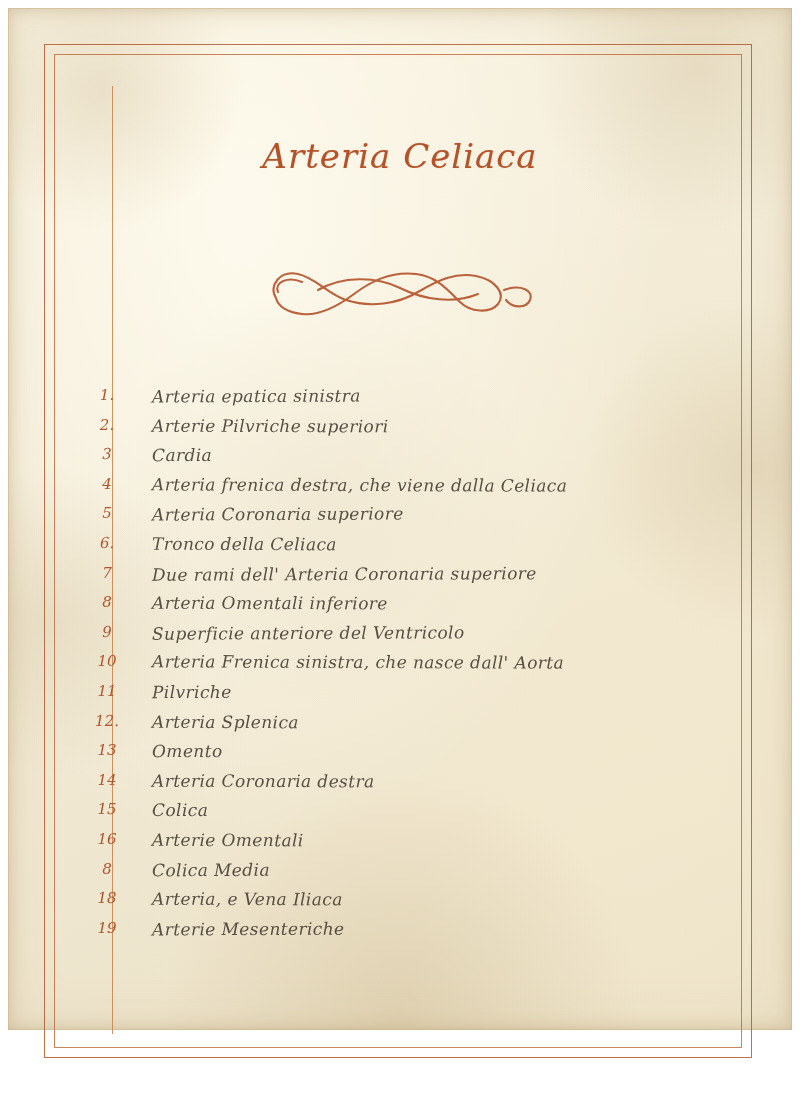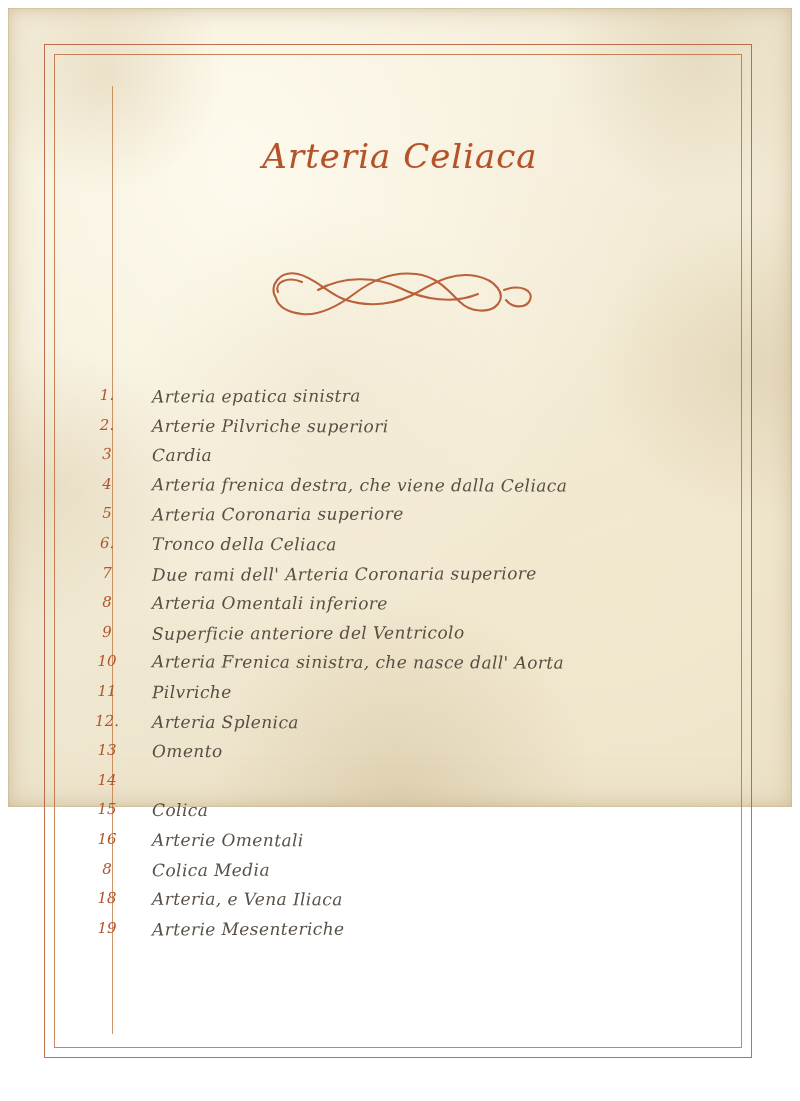--- a/index.html
+++ b/index.html
@@ -13,21 +13,21 @@
     overflow: hidden;
     font-family: "Liberation Serif", serif;
   }
 
   
   #sheet {
     position: absolute;
     left: 8px;
     top: 8px;
     width: 784px;
-    height: 799px;
+    height: 1022px;
     background:
       radial-gradient(ellipse at 30% 20%, rgba(255,252,240,0.85) 0%, rgba(250,243,223,0.0) 55%),
       radial-gradient(ellipse at 80% 75%, rgba(243,233,207,0.8) 0%, rgba(243,233,207,0.0) 60%),
       linear-gradient(160deg, #f6efdc 0%, #f3ecd8 35%, #efe6cf 70%, #e9dfc4 100%);
     box-shadow: 0 0 0 1px rgba(210,195,160,0.55) inset;
   }
 
   
   #sheet::before {
     content: "";
@@ -220,20 +220,21 @@
     <div class="row">
       <span class="num">12.</span>
       <span class="entry">Arteria Splenica</span>
     </div>
     <div class="row">
       <span class="num">13</span>
       <span class="entry">Omento</span>
     </div>
     <div class="row">
       <span class="num">14</span>
+      <span class="entry">Arteria Coronaria destra</span>
     </div>
     <div class="row">
       <span class="num">15</span>
       <span class="entry">Colica</span>
     </div>
     <div class="row">
       <span class="num">16</span>
       <span class="entry">Arterie Omentali</span>
     </div>
     <div class="row">

